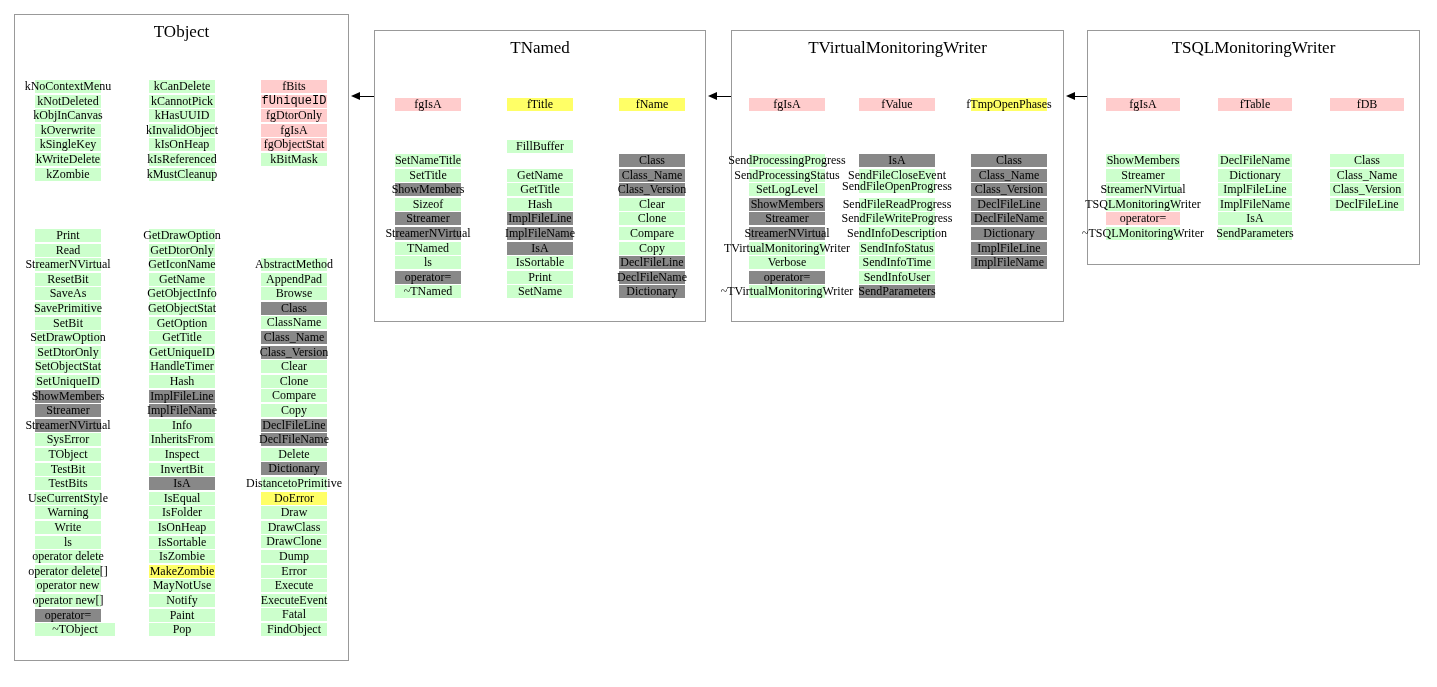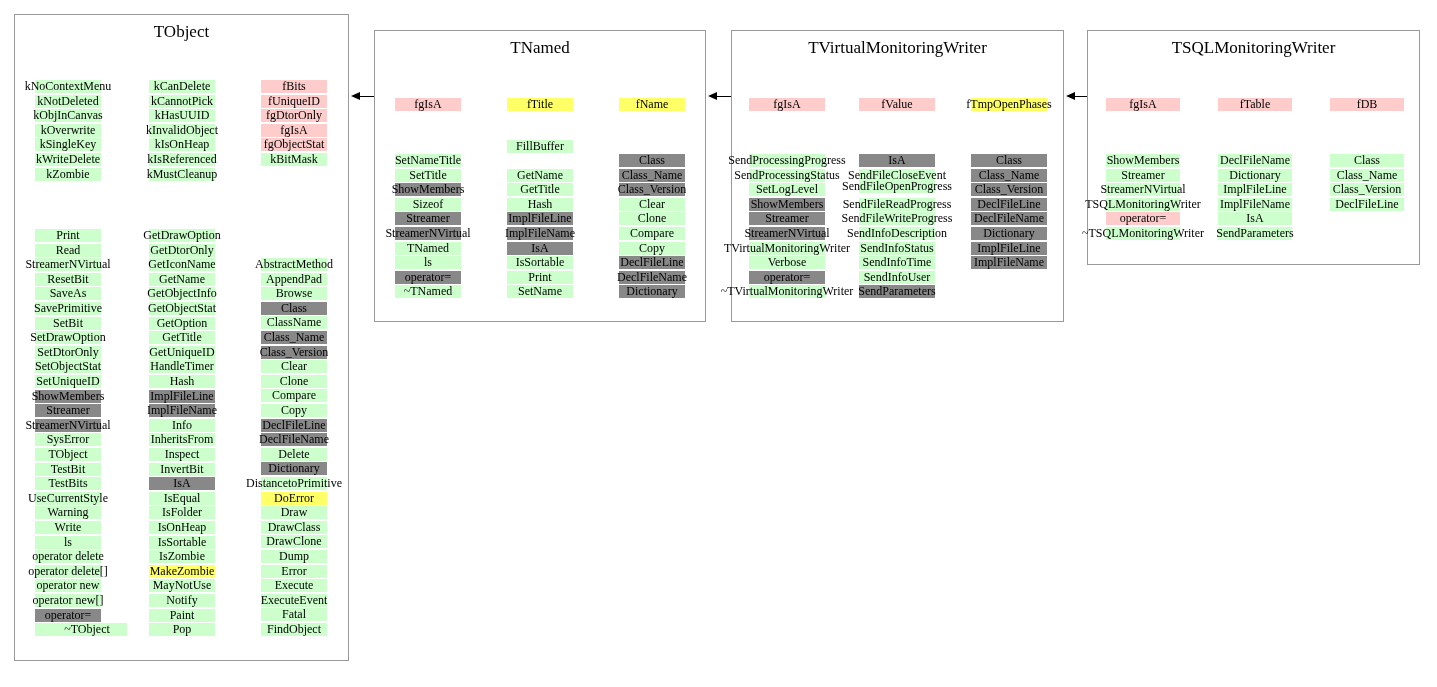--- a/index.html
+++ b/index.html
@@ -58,21 +58,21 @@
     </div>
     <div class="cell" style="left: 149px; top: 153px; width: 66px; height: 13px; background: rgb(204, 255, 204);">
       <span>kIsReferenced</span>
     </div>
     <div class="cell" style="left: 149px; top: 167.6px; width: 66px; height: 13px; background: rgb(204, 255, 204);">
       <span>kMustCleanup</span>
     </div>
     <div class="cell" style="left: 261px; top: 80px; width: 66px; height: 13px; background: rgb(255, 204, 204);">
       <span>fBits</span>
     </div>
-    <div class="cell" style="left: 261px; top: 94.6px; width: 66px; height: 13px; background: rgb(255, 204, 204);">
+    <div class="cell" style="left: 261px; top: 94.6px; width: 66px; height: 13px; background: rgb(255, 204, 204); font-family: Liberation Mono, monospace;">
       <span>fUniqueID</span>
     </div>
     <div class="cell" style="left: 261px; top: 109.2px; width: 66px; height: 13px; background: rgb(255, 204, 204);">
       <span>fgDtorOnly</span>
     </div>
     <div class="cell" style="left: 261px; top: 123.8px; width: 66px; height: 13px; background: rgb(255, 204, 204);">
       <span>fgIsA</span>
     </div>
     <div class="cell" style="left: 261px; top: 138.4px; width: 66px; height: 13px; background: rgb(255, 204, 204);">
       <span>fgObjectStat</span>
@@ -154,21 +154,21 @@
     </div>
     <div class="cell" style="left: 35px; top: 579.4px; width: 66px; height: 13px; background: rgb(204, 255, 204);">
       <span>operator new</span>
     </div>
     <div class="cell" style="left: 35px; top: 594px; width: 66px; height: 13px; background: rgb(204, 255, 204);">
       <span>operator new[]</span>
     </div>
     <div class="cell" style="left: 35px; top: 608.6px; width: 66px; height: 13px; background: rgb(136, 136, 136);">
       <span>operator=</span>
     </div>
-    <div class="cell" style="left: 35px; top: 623.2px; width: 80px; height: 13px; background: rgb(204, 255, 204); padding-left: 12px;">
+    <div class="cell" style="left: 35px; top: 623.2px; width: 80px; height: 13px; background: rgb(204, 255, 204);">
       <span>~TObject</span>
     </div>
     <div class="cell" style="left: 149px; top: 229px; width: 66px; height: 13px; background: rgb(204, 255, 204);">
       <span>GetDrawOption</span>
     </div>
     <div class="cell" style="left: 149px; top: 243.6px; width: 66px; height: 13px; background: rgb(204, 255, 204);">
       <span>GetDtorOnly</span>
     </div>
     <div class="cell" style="left: 149px; top: 258.2px; width: 66px; height: 13px; background: rgb(204, 255, 204);">
       <span>GetIconName</span>

